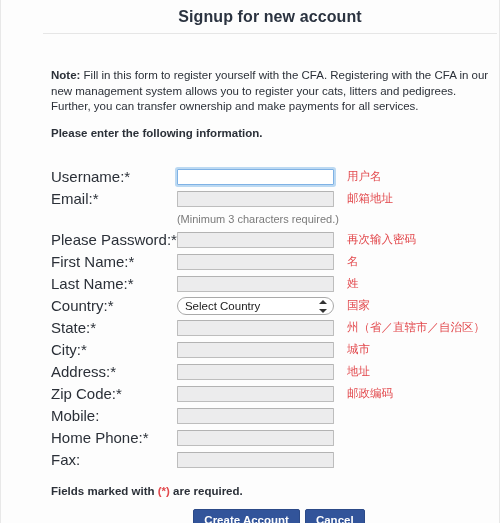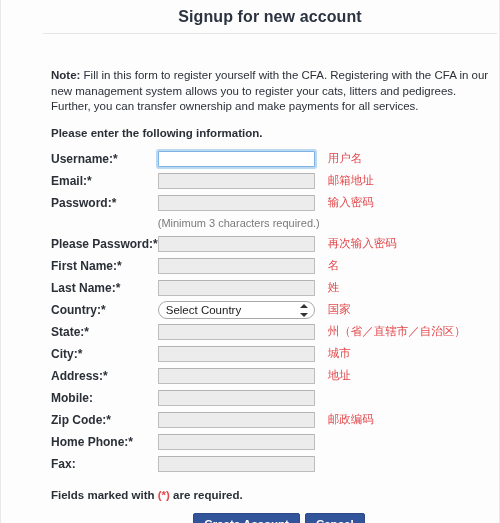--- a/index.html
+++ b/index.html
@@ -48,38 +48,37 @@
     margin: 24px 0 0 0;
     text-align: left;
   }
   .note b {
     font-weight: bold;
   }
   .please {
     font-size: 11.5px;
     font-weight: bold;
     color: #2b3038;
-    margin: 12px 0 9px 0;
+    margin: 12px 0 27px 0;
   }
   table.form {
     border-collapse: collapse;
     width: 100%;
   }
   table.form td {
     padding: 0;
     vertical-align: middle;
   }
   .lbl-cell {
     width: 98px;
-    font-size: 12px;
+    font-size: 15px;
     color: #2b3038;
     white-space: nowrap;
     padding-right: 4px;
     height: 22px;
-    font-weight: bold;
   }
   .field-cell {
     width: 170px;
     height: 22px;
   }
   .anno-cell {
     padding-left: 20px;
     font-size: 11.5px;
     color: #e2484c;
     white-space: nowrap;
@@ -216,27 +215,20 @@
         </tr>
 
         <tr>
           <td class="lbl-cell">Email:*</td>
           <td class="field-cell">
             <input class="txt" type="text" value="" style="">
           </td>
           <td class="anno-cell cjk">邮箱地址</td>
         </tr>
 
-        <tr>
-          <td class="lbl-cell">Password:*</td>
-          <td class="field-cell">
-            <input class="txt" type="text" value="" style="">
-          </td>
-          <td class="anno-cell cjk">输入密码</td>
-        </tr>
 
         <tr class="hint-row">
           <td class="lbl-cell"></td>
           <td class="hint">(Minimum 3 characters required.)</td>
           <td class="anno-cell"></td>
         </tr>
 
         <tr>
           <td class="lbl-cell">Please Password:*</td>
           <td class="field-cell">
@@ -293,33 +285,33 @@
 
         <tr>
           <td class="lbl-cell">Address:*</td>
           <td class="field-cell">
             <input class="txt" type="text" value="" style="">
           </td>
           <td class="anno-cell cjk">地址</td>
         </tr>
 
         <tr>
+          <td class="lbl-cell">Zip Code:*</td>
+          <td class="field-cell">
+            <input class="txt" type="text" value="" style="">
+          </td>
+          <td class="anno-cell cjk">邮政编码</td>
+        </tr>
+
+        <tr>
           <td class="lbl-cell">Mobile:</td>
           <td class="field-cell">
             <input class="txt" type="text" value="" style="">
           </td>
           <td class="anno-cell cjk"></td>
-        </tr>
-
-        <tr>
-          <td class="lbl-cell">Zip Code:*</td>
-          <td class="field-cell">
-            <input class="txt" type="text" value="" style="">
-          </td>
-          <td class="anno-cell cjk">邮政编码</td>
         </tr>
 
         <tr>
           <td class="lbl-cell">Home Phone:*</td>
           <td class="field-cell">
             <input class="txt" type="text" value="" style="">
           </td>
           <td class="anno-cell cjk"></td>
         </tr>
 

